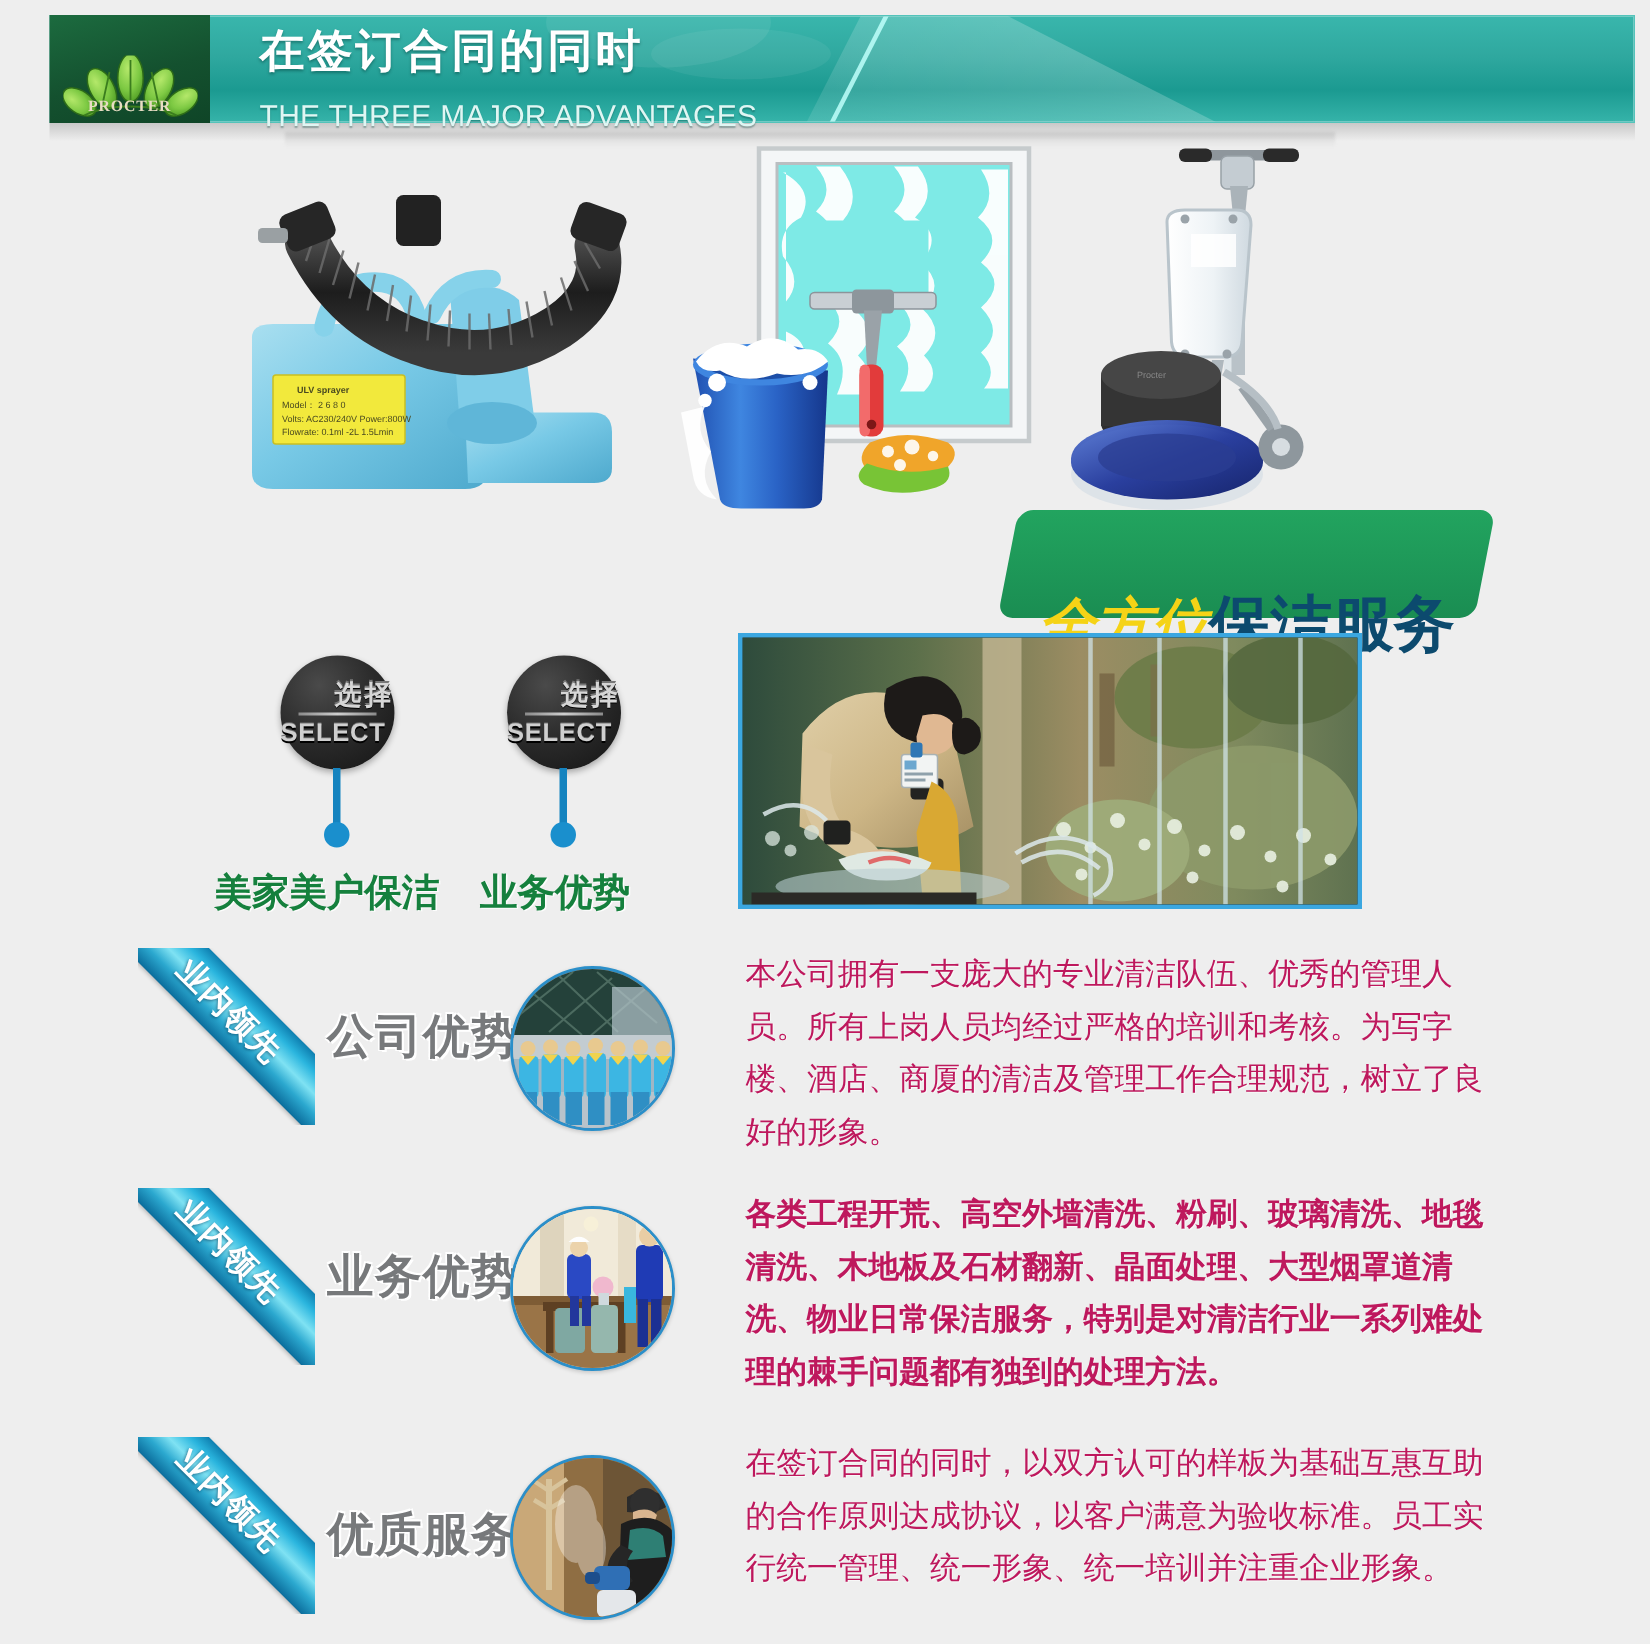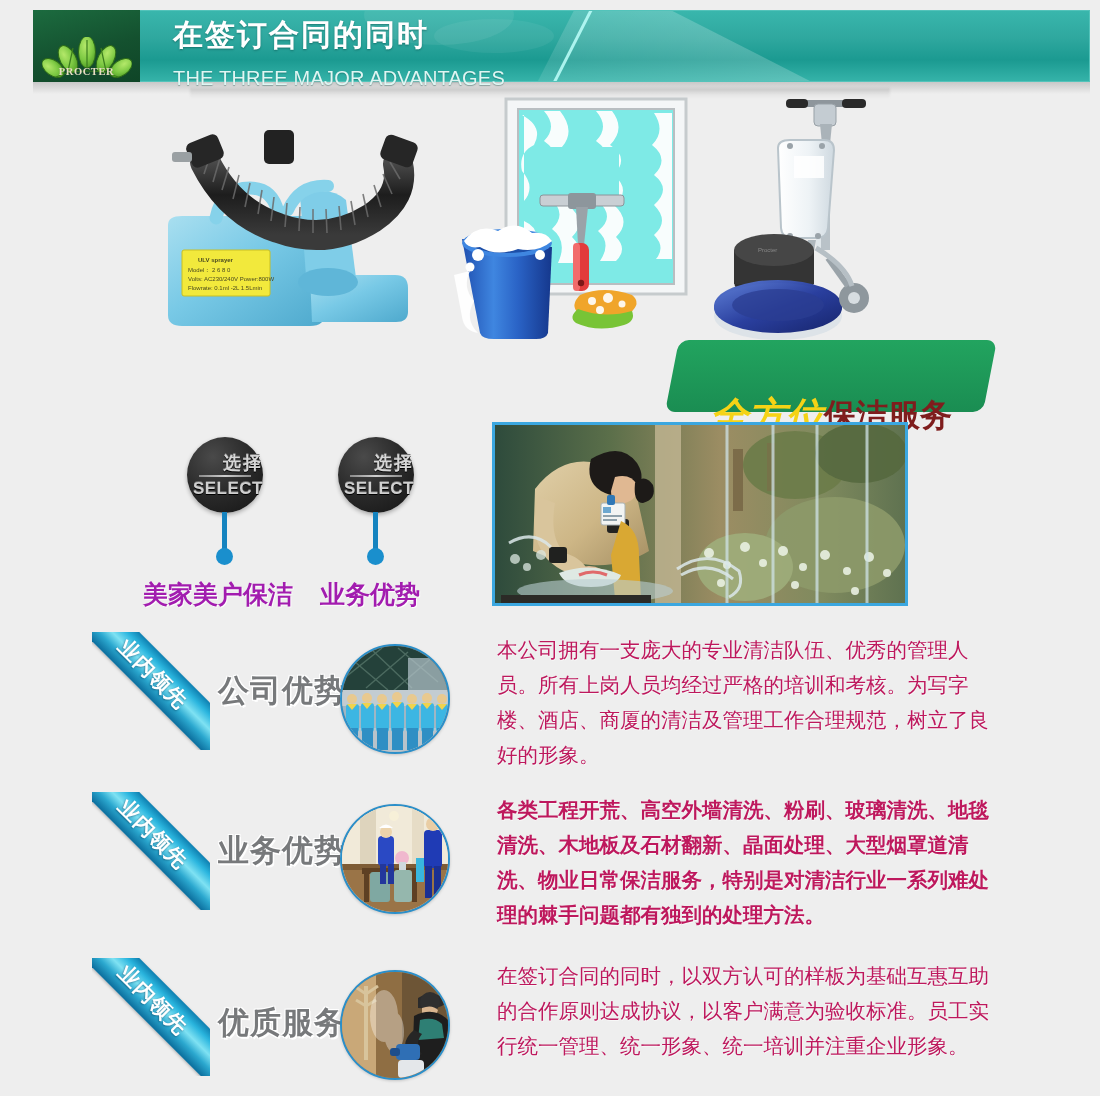--- a/index.html
+++ b/index.html
@@ -86,48 +86,48 @@
     transform: skewX(-11deg);
     border-radius: 10px;
   }
   .green-banner-inner {
     position: absolute; left: 672px; top: 336px; width: 318px; height: 72px;
     display: flex; align-items: center; justify-content: center;
     white-space: nowrap;
     margin-top: 44px;
   }
   .gb-yellow { color: #f5d316; font-size: 38px; font-weight: bold; font-style: italic; letter-spacing: 0px; }
-  .gb-white  { color: #7f1d1d; font-size: 32px; font-weight: bold; letter-spacing: 0px; }
+  .gb-white  { color: #0c4a6e; font-size: 41px; font-weight: bold; letter-spacing: 0px; }
 
   
   .sel-group { position: absolute; }
   .sel-circle {
     position: absolute; width: 76px; height: 76px; border-radius: 50%;
     background: radial-gradient(circle at 34% 26%, #4a4a4a 0%, #2b2b2b 48%, #141414 100%);
     box-shadow: 0 2px 4px rgba(0,0,0,.30);
   }
   .sel-cn {
     position: absolute; left: 0; right: 0; top: 14px; text-align: right;
     color: #d6d6d6; font-size: 18px; font-weight: bold; letter-spacing: 2px;
     text-shadow: 0 1px 0 #000, 0 -1px 0 #777;
   }
   .sel-rule {
     position:absolute; left: 12px; right: 12px; top: 38px; height: 2px;
     background: linear-gradient(90deg, #8a8a8a, #cfcfcf, #8a8a8a);
   }
   .sel-en {
-    position: absolute; left: 0; right: 0; top: 42px; text-align: right;
+    position: absolute; left: 0; right: 0; top: 42px; text-align: left;
     color: #cfcfcf; font-size: 17px; font-weight: bold; letter-spacing: .5px;
     font-family: "Liberation Sans Narrow","Liberation Sans",sans-serif;
     text-shadow: 0 1px 0 #000, 0 -1px 0 #6e6e6e;
   }
   .pin-stem { position: absolute; width: 5px; background: #1583bf; }
   .pin-dot { position: absolute; width: 17px; height: 17px; border-radius: 50%; background: #1a8fcd; }
   .sel-label {
-    position: absolute; color: #a21caf; font-size: 25px; font-weight: bold;
+    position: absolute; color: #15803d; font-size: 25px; font-weight: bold;
     white-space: nowrap; text-shadow: 1px 1px 0 rgba(255,255,255,.85);
   }
 
   
   .hero-photo {
     position: absolute; left: 492px; top: 422px; width: 416px; height: 184px;
     border: 3px solid #3ba7e0; overflow: hidden; background: #2b3b33;
   }
 
   

